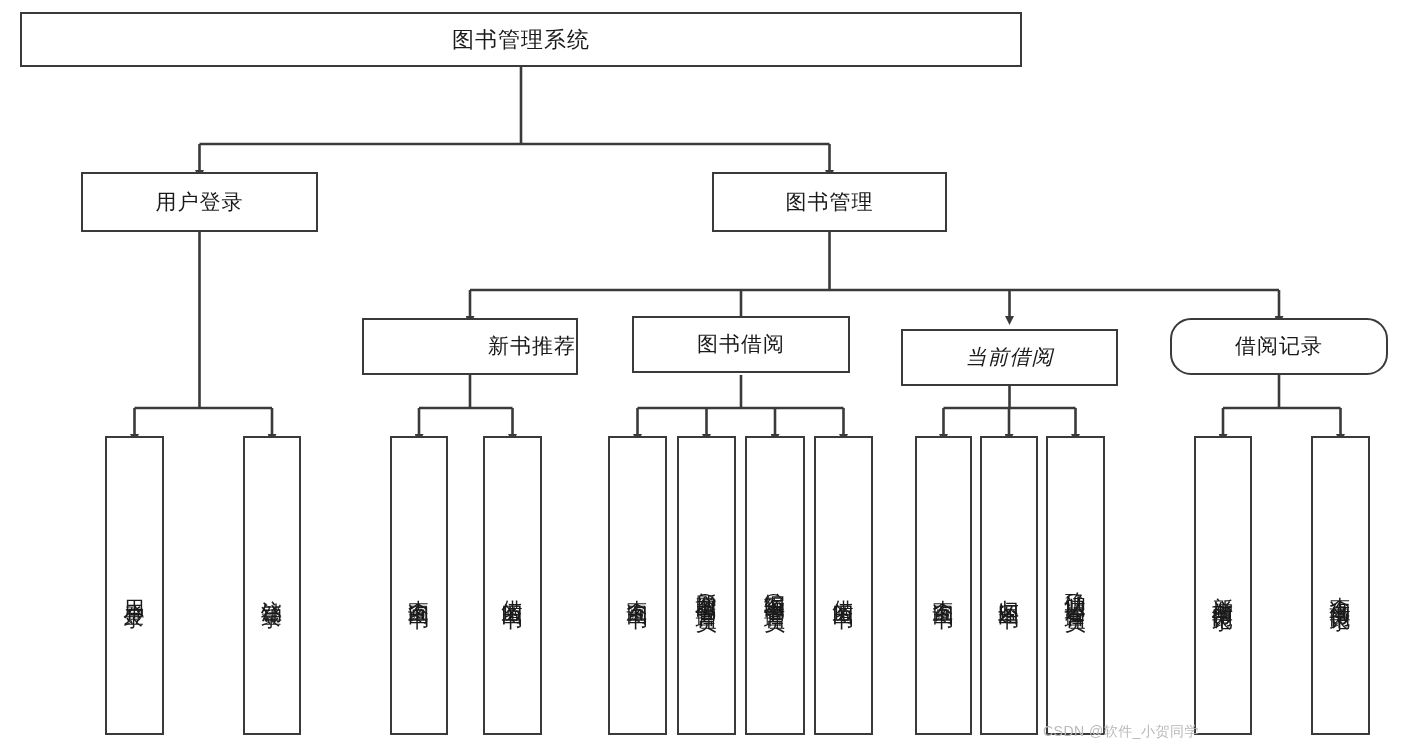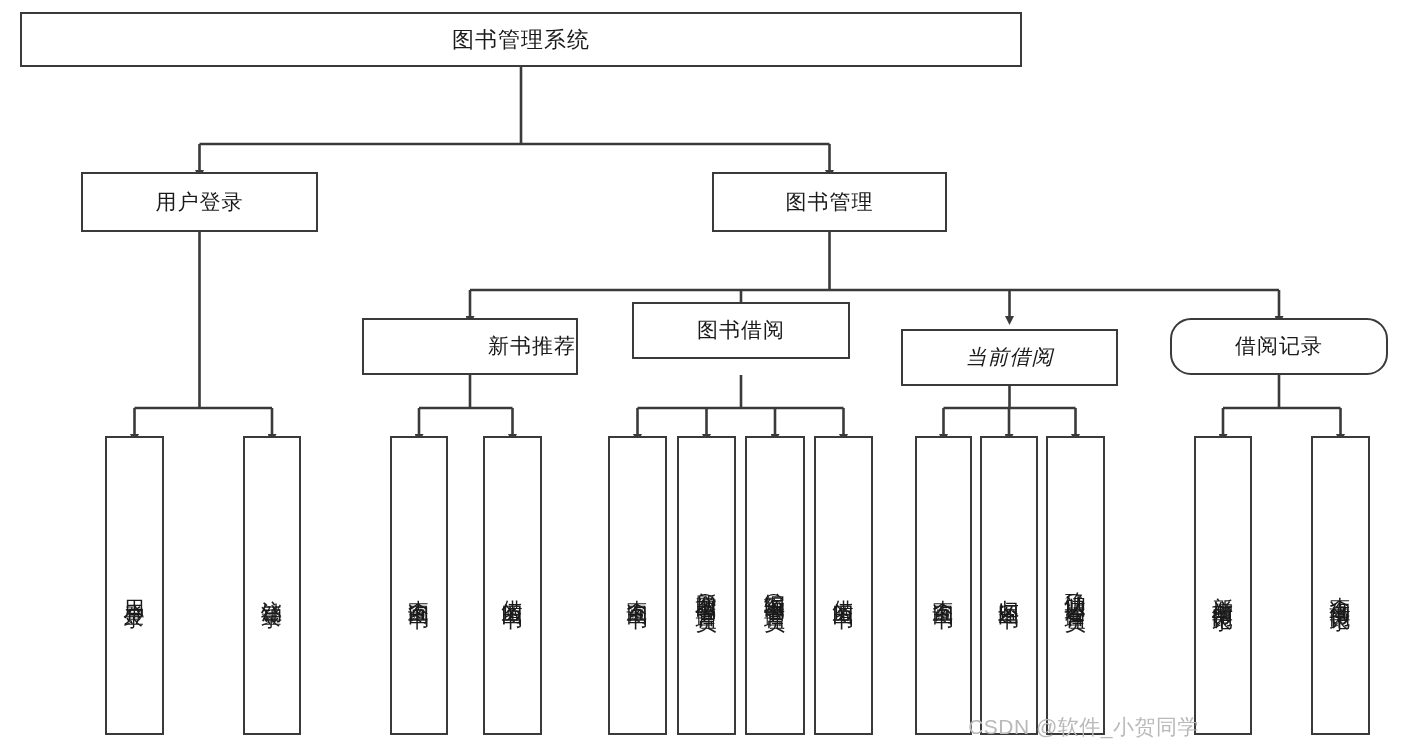--- a/index.html
+++ b/index.html
@@ -10,21 +10,21 @@
   .nodebox{position:absolute;box-sizing:border-box;border:2px solid #3a3a3a;
            background:#ffffff;display:flex;align-items:center;justify-content:center;}
   .nodebox .lbl{color:#1a1a1a;text-align:center;line-height:1.18;}
   .h-node .lbl{font-size:21px;letter-spacing:1px;}
   .root .lbl{font-size:22px;letter-spacing:1px;}
   .leaf{writing-mode:vertical-rl;text-orientation:upright;}
   .leaf .lbl{writing-mode:vertical-rl;text-orientation:upright;
              font-size:21px;letter-spacing:3px;line-height:1.0;
              padding-top:6px;white-space:nowrap;}
   .watermark{position:absolute;right:10px;bottom:6px;color:#b9b9b9;
-             font-size:21px;letter-spacing:.5px;white-space:nowrap;
+             font-size:14px;letter-spacing:.5px;white-space:nowrap;
              pointer-events:none;}
 </style>
 </head>
 <body>
 
 <div id="diagram">
 
   <svg width="1405" height="747">
     <defs>
       <marker id="arr" markerWidth="9" markerHeight="9" refX="1" refY="4.5" orient="auto" markerUnits="userSpaceOnUse">
@@ -74,21 +74,21 @@
       </div>
       <div class="nodebox h-node" style="left: 81px; top: 172px; width: 237px; height: 60px;">
         <span class="lbl">用户登录</span>
       </div>
       <div class="nodebox h-node" style="left: 712px; top: 172px; width: 235px; height: 60px;">
         <span class="lbl">图书管理</span>
       </div>
       <div class="nodebox h-node" style="left: 362px; top: 318px; width: 216px; height: 57px; justify-content: flex-end;">
         <span class="lbl">新书推荐</span>
       </div>
-      <div class="nodebox h-node" style="left: 632px; top: 302px; width: 218px; height: 57px;">
+      <div class="nodebox h-node" style="left: 632px; top: 316px; width: 218px; height: 57px;">
         <span class="lbl">图书借阅</span>
       </div>
       <div class="nodebox h-node" style="left: 901px; top: 329px; width: 217px; height: 57px; font-style: italic;">
         <span class="lbl">当前借阅</span>
       </div>
       <div class="nodebox h-node" style="left: 1170px; top: 318px; width: 218px; height: 57px; border-radius: 21px;">
         <span class="lbl">借阅记录</span>
       </div>
       <div class="nodebox leaf" style="left: 105px; top: 436px; width: 59px; height: 299px;">
         <span class="lbl">用户登录</span>

